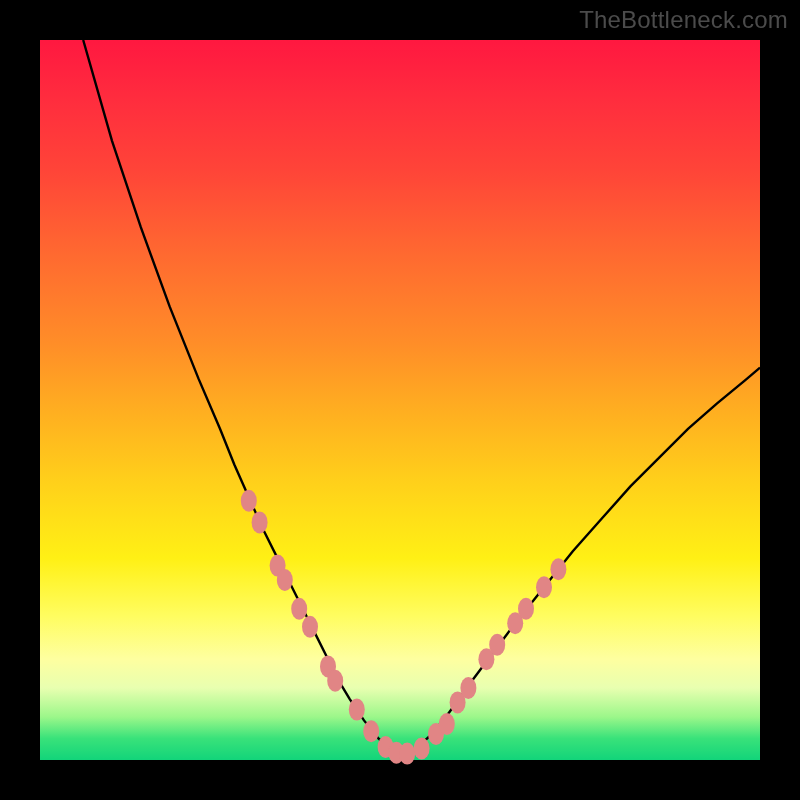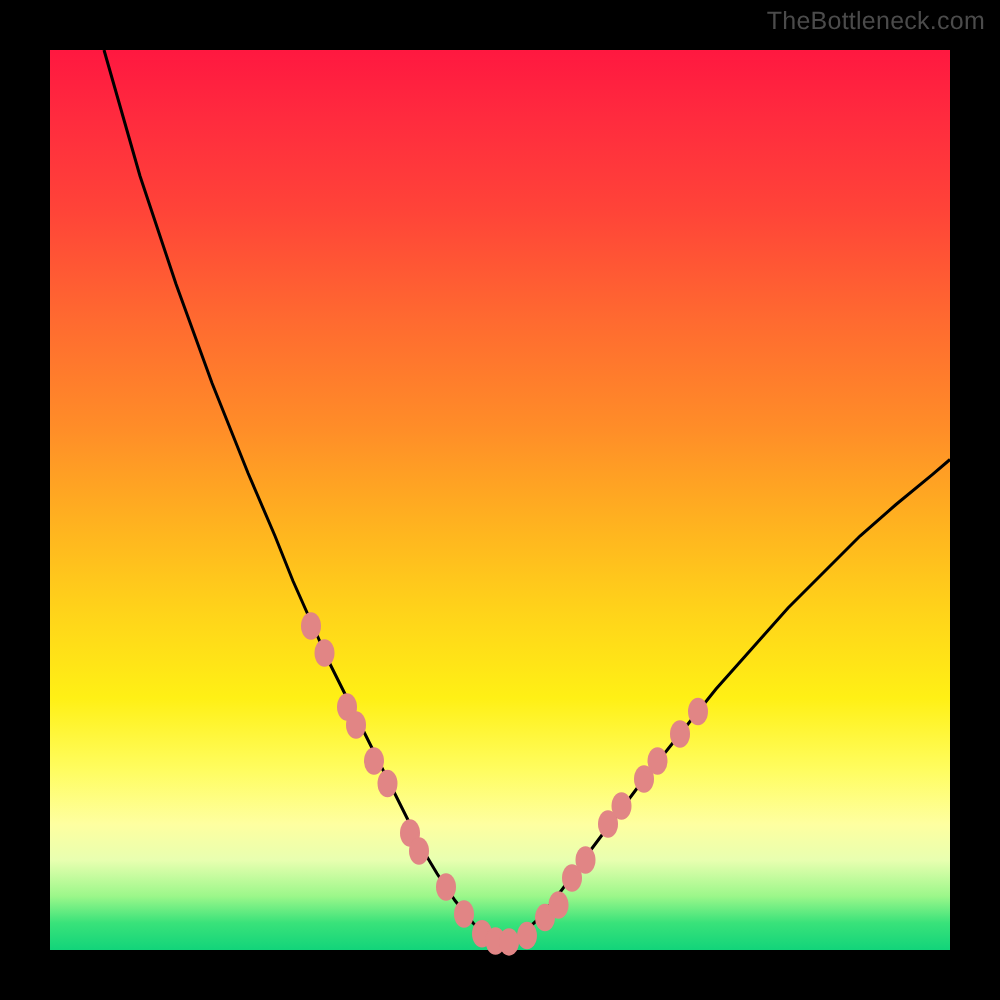--- a/index.html
+++ b/index.html
@@ -48,21 +48,21 @@
     top: 0;
     width: 720px;
     height: 720px;
     overflow: visible;
   }
   .attribution {
     position: absolute;
     top: 6px;
     right: 12px;
     color: #4b4b4b;
-    font-size: 20px;
+    font-size: 24px;
     font-weight: 400;
     letter-spacing: 0.2px;
     user-select: none;
   }
 </style>
 </head>
 <body>
 
 <div class="stage">
 

